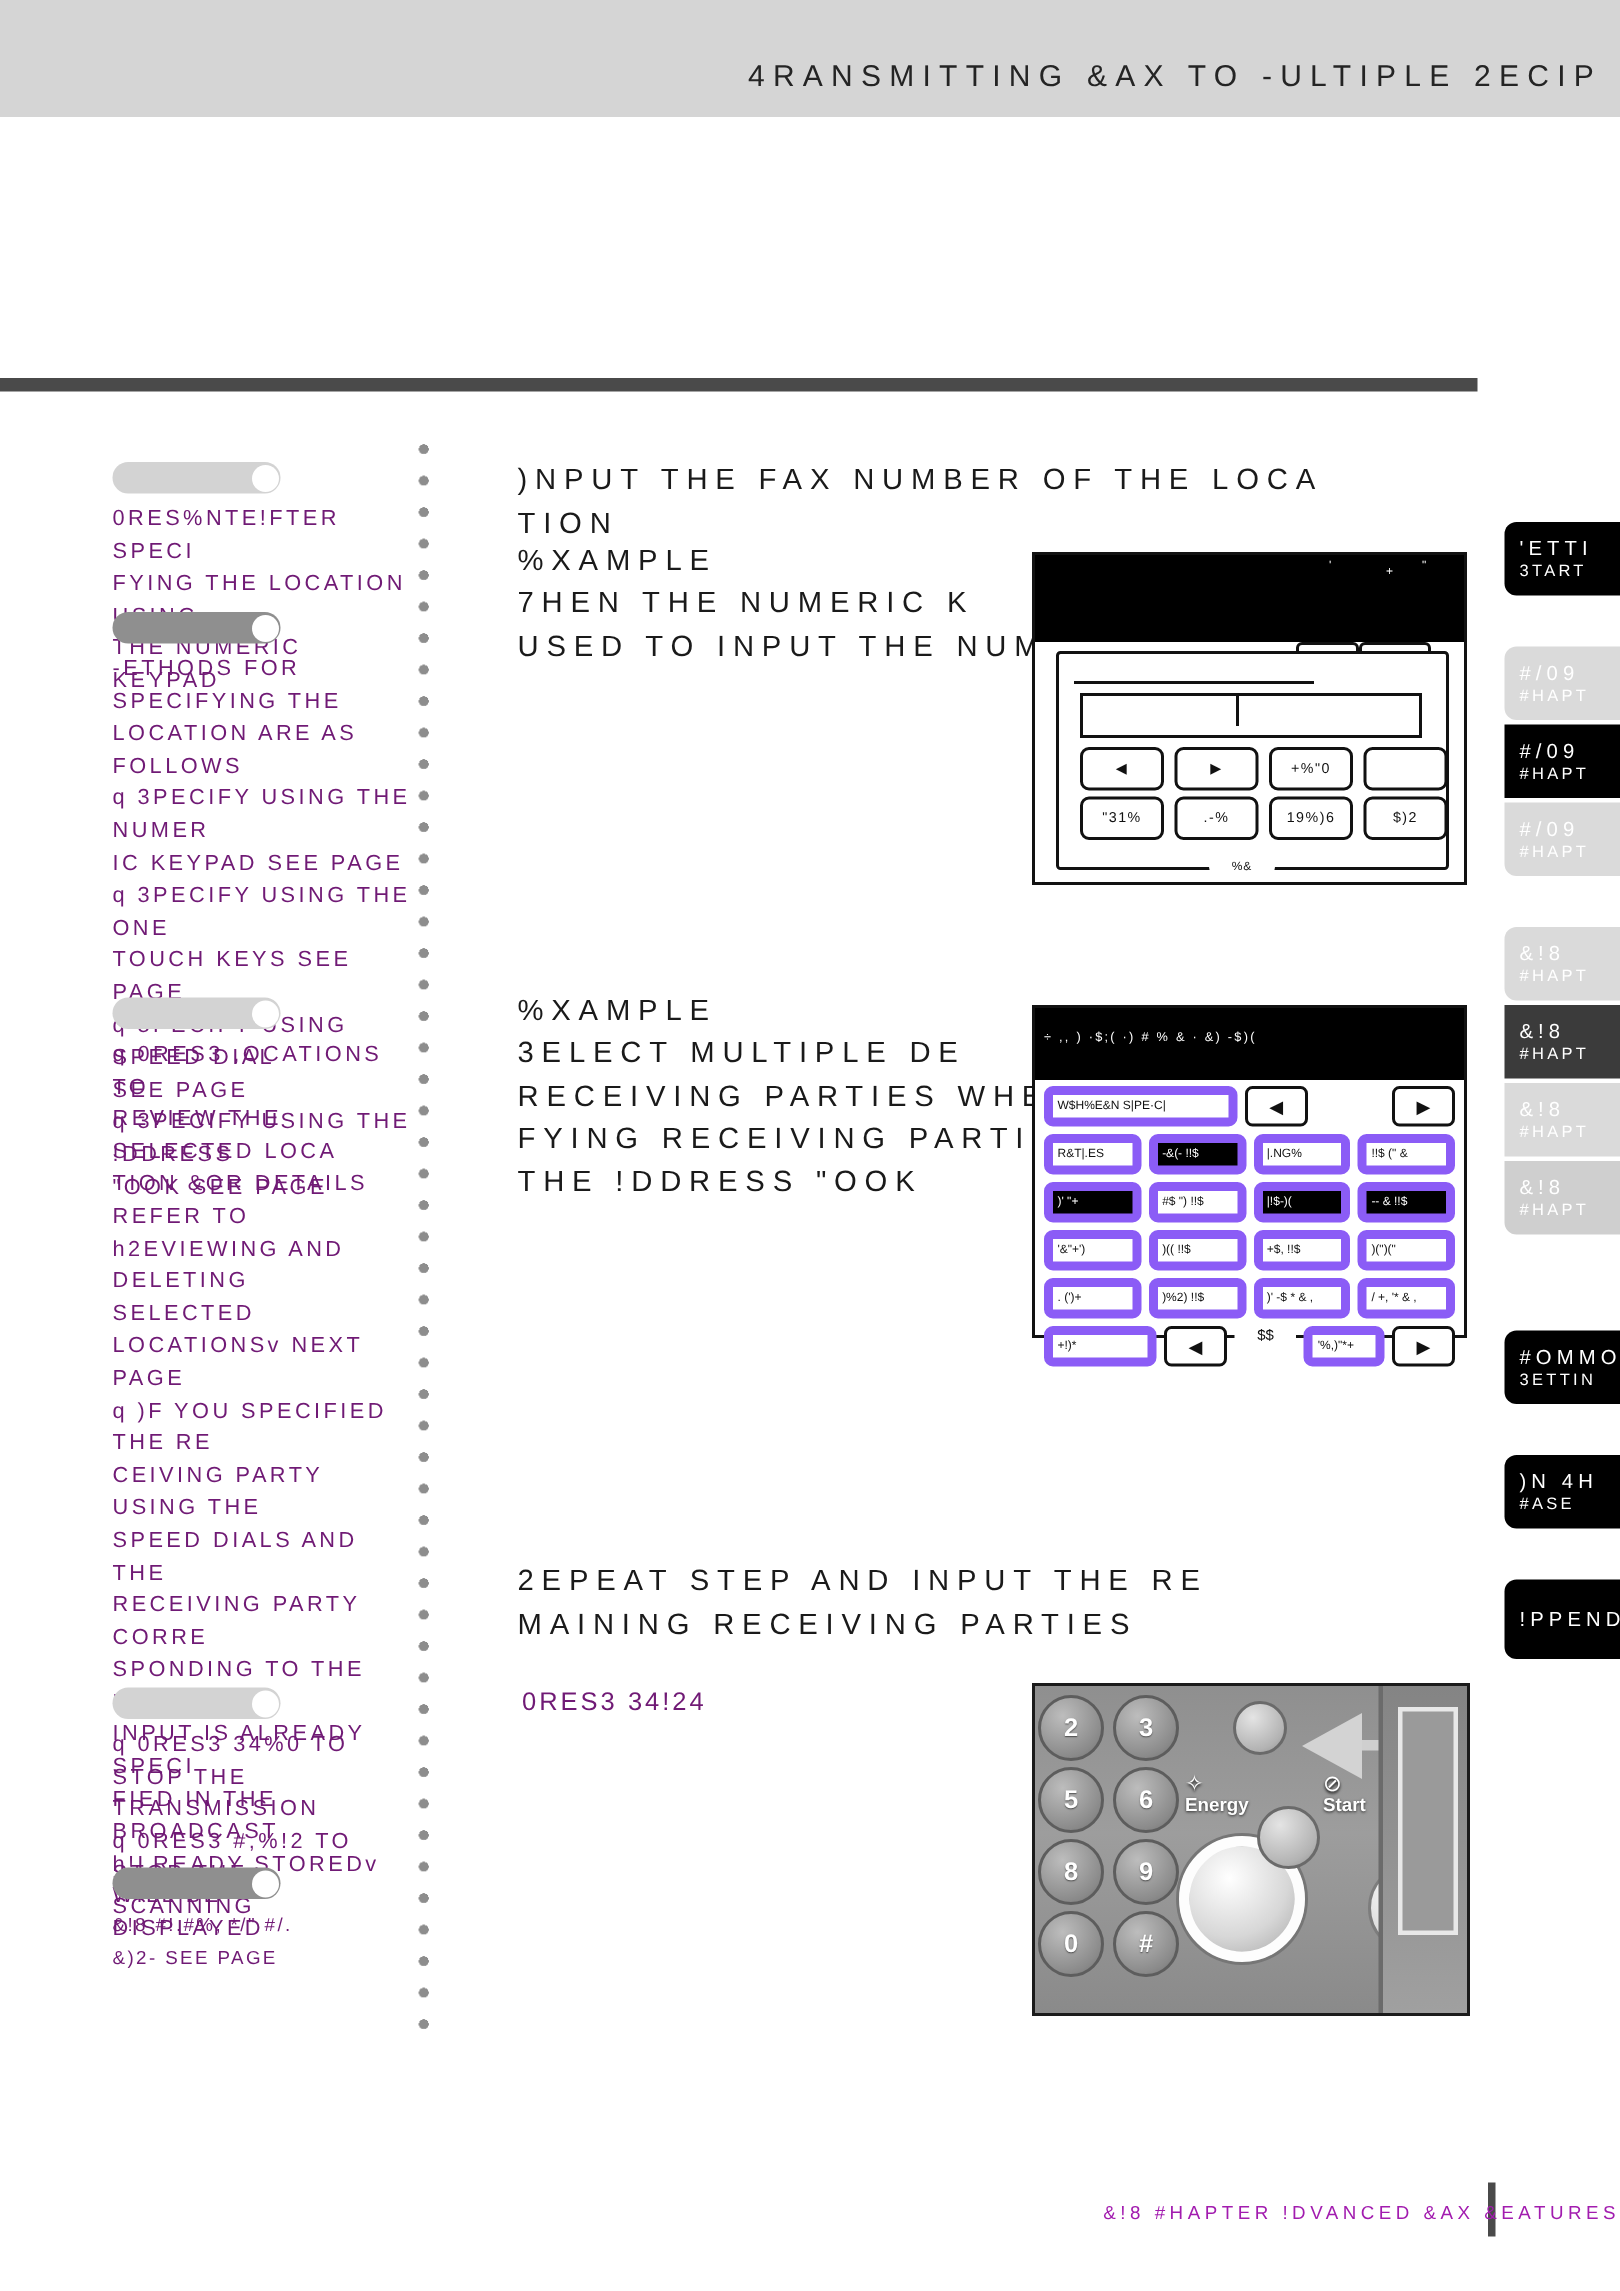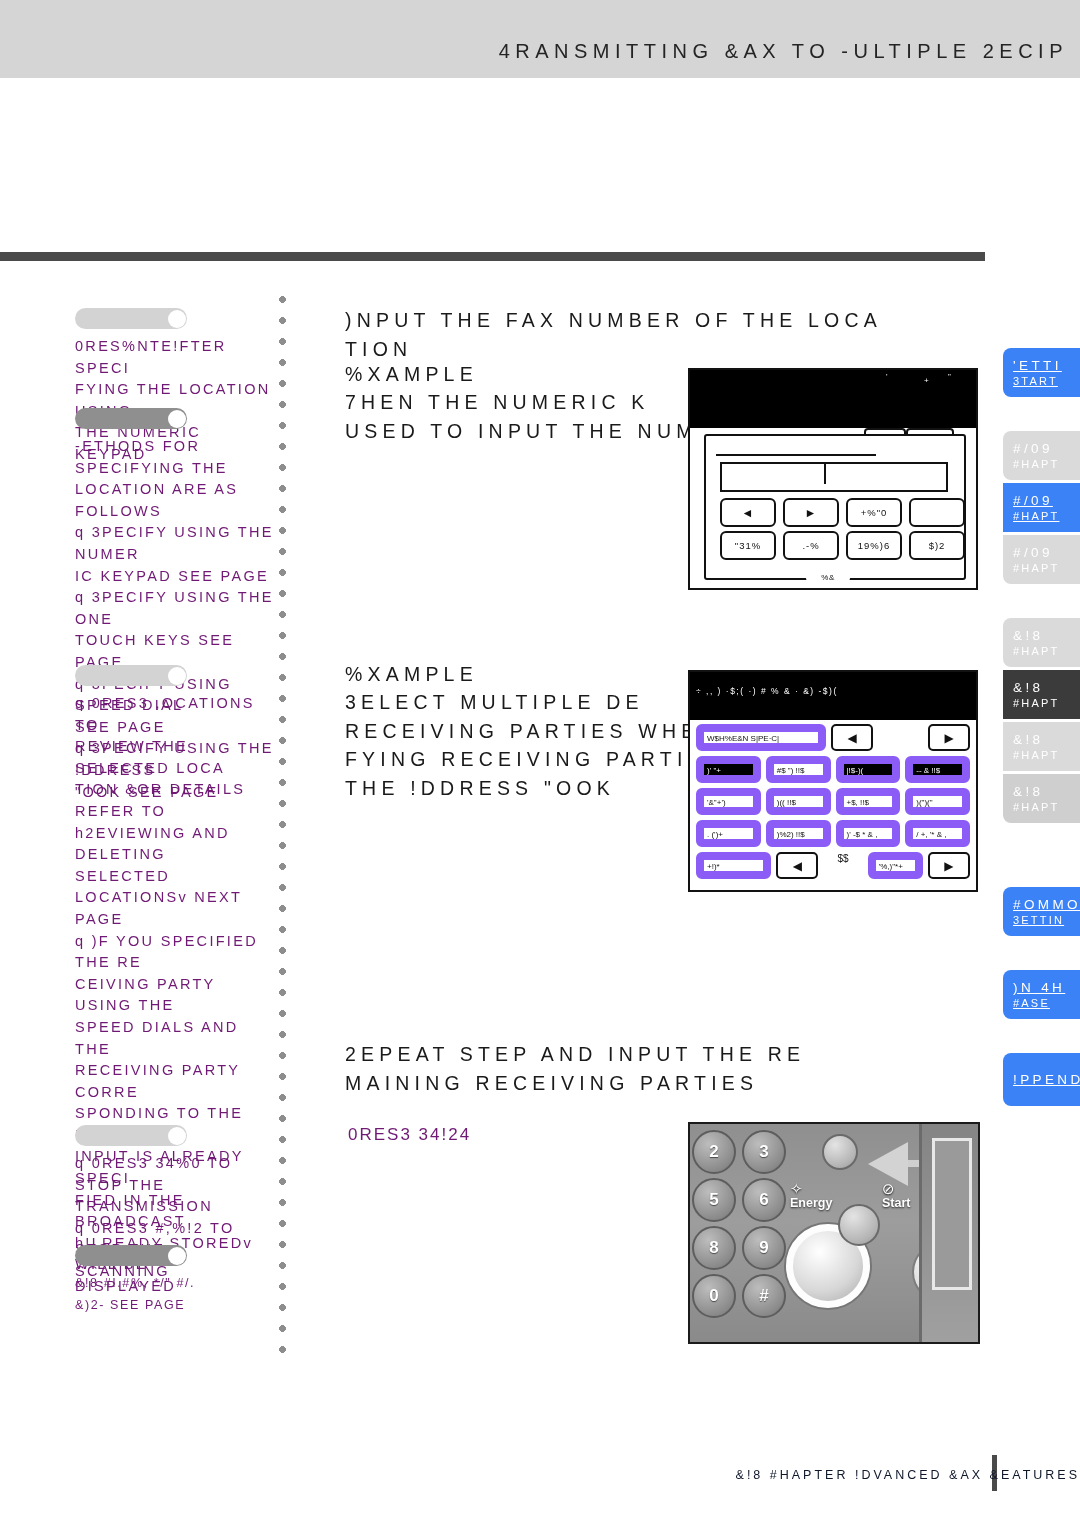--- a/index.html
+++ b/index.html
@@ -98,21 +98,21 @@
     display:flex;align-items:center;justify-content:center;
     font-size:9.5px;letter-spacing:1px;color:#111;
   }
 
   
   #lcd2{left:688px;top:670px;width:286px;height:218px;}
   #lcd2 .lcdtop{height:48px;}
   .obkeys{position:absolute;left:6px;top:52px;right:6px;bottom:6px;}
   .obrow{display:flex;gap:5px;margin-bottom:5px;}
   .obkey{
-    flex:1;height:27px;border:8px solid #8b5cf6;border-radius:6px;background:#fff;
+    flex:1;height:27px;border:6px solid #8b5cf6;border-radius:6px;background:#fff;
     font-size:8px;line-height:9px;color:#111;padding:2px 3px;box-sizing:border-box;
     overflow:hidden;
   }
   .obkey.inv{background:#000;color:#fff;}
   .navbtn{
     width:38px;height:23px;border:2px solid #111;border-radius:5px;background:#fff;
     display:flex;align-items:center;justify-content:center;font-size:12px;color:#111;
   }
 
   
@@ -169,30 +169,30 @@
 
   
   #sidebar{position:absolute;left:1003px;top:0;width:77px;height:1527px;}
   .tabgroup{margin-bottom:16px;}
   .tab{
     width:77px;box-sizing:border-box;padding:9px 0 9px 10px;
     color:#fff;margin-bottom:3px;
   }
   .tab .t1{font-size:13.5px;letter-spacing:3.4px;line-height:17px;white-space:nowrap;}
   .tab .t2{font-size:11px;letter-spacing:2.2px;line-height:14px;white-space:nowrap;}
-  .tab.g1{background:#3b82f6;text-decoration:underline;}
+  .tab.g1{background:#000000;}
   .tab.g2{background:#dadada;}
   .tab.g3{background:#cfcfcf;}
   .tab.active{background:#3b3b3b;}
   .tab.rt{border-radius:8px 0 0 8px;}
 
   
   #footer{
     position:absolute;left:0;top:1468px;width:1080px;text-align:right;
-    font-size:12.5px;letter-spacing:3px;color:#0f172a;white-space:nowrap;
+    font-size:12.5px;letter-spacing:3px;color:#a21caf;white-space:nowrap;
   }
   #footer-bar{position:absolute;left:992px;top:1455px;width:5px;height:36px;background:#4a4a4a;}
 </style>
 </head>
 <body>
 
 <div id="header-band"></div>
 <div id="header-title">4RANSMITTING &amp;AX TO -ULTIPLE 2ECIP</div>
 
 <div id="intro-rule"></div>
@@ -319,20 +319,27 @@
 
   <div class="obkeys">
     <div class="obrow">
       <div class="obkey" style="flex:2.4">W$H%E&amp;N S|PE·C|</div>
       <div class="navbtn">◀</div>
       <div style="flex:1"></div>
       <div class="navbtn">▶</div>
     </div>
 
     <div class="obrow">
+      <div class="obkey">R&amp;T|.ES</div>
+      <div class="obkey inv">-&amp;(-
+!!$</div>
+      <div class="obkey">|.NG%</div>
+      <div class="obkey">!!$ (" &amp;</div>
+    </div>
+    <div class="obrow">
       <div class="obkey inv">)' "+</div>
       <div class="obkey">#$ ")
 !!$</div>
       <div class="obkey inv">|!$-)(</div>
       <div class="obkey inv">-- &amp;
 !!$</div>
     </div>
     <div class="obrow">
       <div class="obkey">'&amp;"+')</div>
       <div class="obkey">)((

